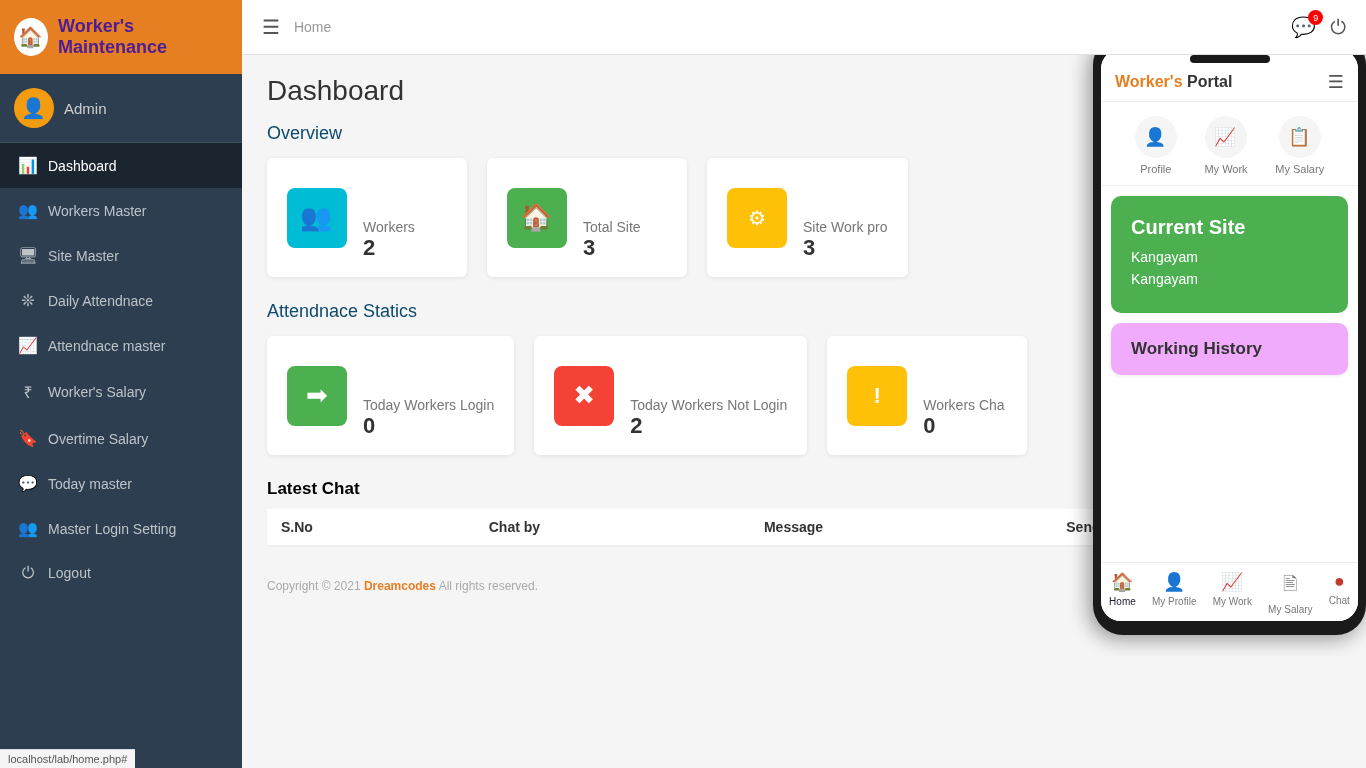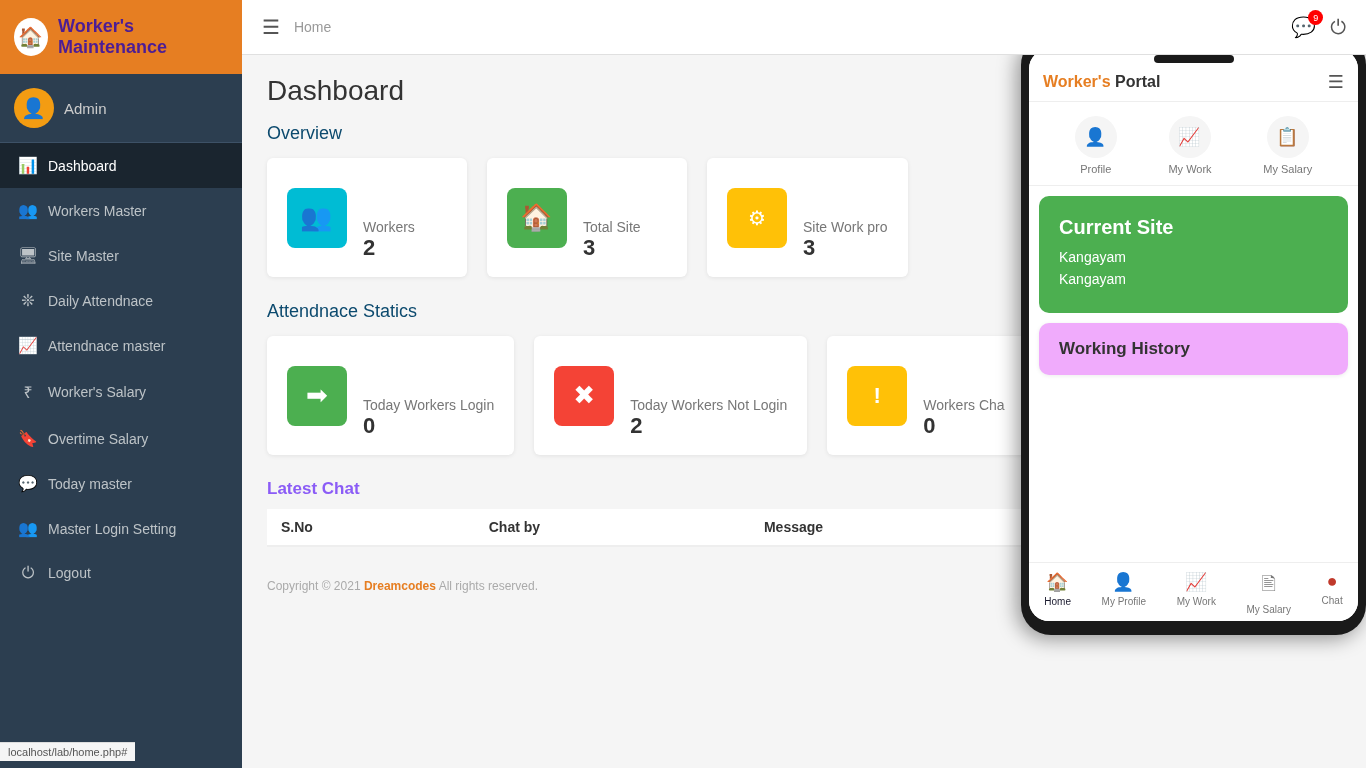--- a/index.html
+++ b/index.html
@@ -163,21 +163,21 @@
     }
     .card-icon.cyan { background: #00bcd4; }
     .card-icon.green { background: #4caf50; }
     .card-icon.yellow { background: #ffc107; }
     .card-icon.red { background: #f44336; }
 
     .card-info .card-label { font-size: 14px; color: #777; margin-top: 45px; }
     .card-info .card-value { font-size: 22px; font-weight: bold; color: #333; }
 
     .chat-section { margin-top: 10px; }
-    .chat-title { font-size: 17px; color: #8b5cf6; margin-bottom: 10px; font-weight: bold; }
+    .chat-title { font-size: 17px; color: #000000; margin-bottom: 10px; font-weight: bold; }
     .chat-table { width: 100%; border-collapse: collapse; background: #fff; }
     .chat-table th {
       text-align: left;
       padding: 10px 14px;
       font-size: 14px;
       color: #333;
       border-bottom: 2px solid #eee;
       font-weight: bold;
     }
 
@@ -187,21 +187,21 @@
       margin-top: 20px;
       padding-top: 12px;
     }
     .footer-text strong { color: #e67e22; }
 
     
     .phone-overlay {
       position: absolute;
       right: 0px;
       top: -20px;
-      width: 345px;
+      width: 273px;
       height: 600px;
       background: #1a1a1a;
       border-radius: 30px;
       padding: 14px 8px;
       box-shadow: -4px 4px 20px rgba(0,0,0,0.4);
       display: flex;
       flex-direction: column;
       overflow: hidden;
     }
     .phone-screen {
@@ -294,21 +294,21 @@
       color: #777;
       cursor: pointer;
     }
     .phone-nav-item.active { color: #1a1a2e; }
     .phone-nav-icon { font-size: 18px; }
     .phone-nav-item.active .phone-nav-icon { color: #1a1a2e; }
     .phone-nav-item:last-child .phone-nav-icon { color: #333; }
 
     .url-bar {
       position: fixed;
-      bottom: 7px;
+      bottom: 0;
       left: 0;
       background: #f5f5f5;
       border-top: 1px solid #ddd;
       padding: 3px 8px;
       font-size: 11px;
       color: #555;
       z-index: 999;
     }
   </style>
 </head>

